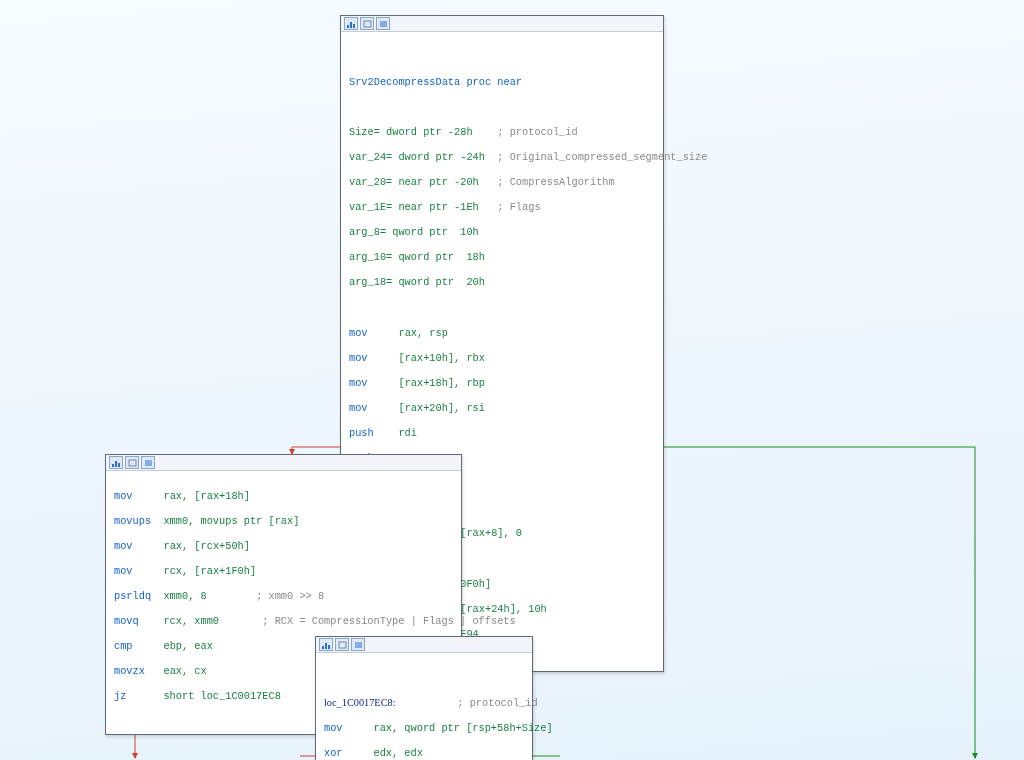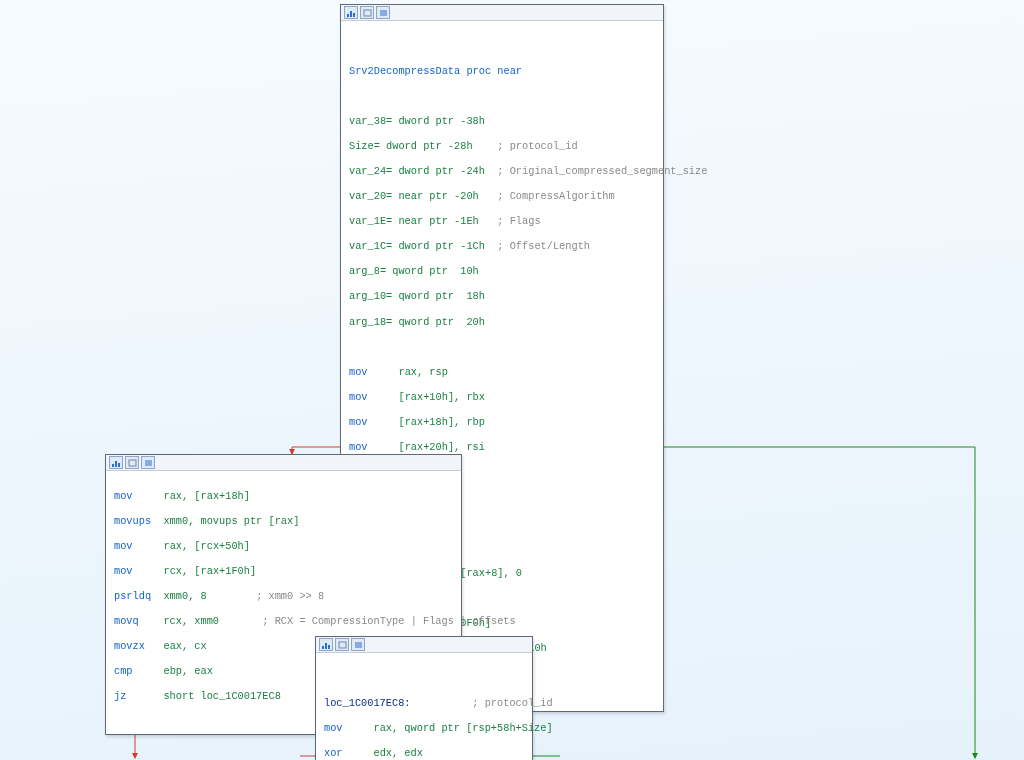--- a/index.html
+++ b/index.html
@@ -53,21 +53,21 @@
 
   
   .body { padding: 6px 8px 6px 8px; white-space: pre; }
   .row { display: block; }
 
   
   .kw-proc { color: #1463c9; }  
   .mnem   { color: #1b8043; }
   .comment{ color: #8a8a8a; }
   .varname{ color:#1b8043; }
-  .darknavy{ color:#0c2a8a; }
+  .darknavy{ color:#0c2a8a;font-family:Liberation Serif, serif; }
 
   
 </style>
 </head>
 <body>
 
 <div class="canvas">
 
   <svg class="edges" width="1024" height="760">
     <defs>
@@ -87,21 +87,21 @@
 
     <path class="edge-green" marker-end="url(#arrG)" d="M 370 616 L 370 629 L 420 629 L 420 636"></path>
 
     <path class="edge-red" d="M 385 758 L 385 760"></path>
     <path class="edge-green" d="M 470 758 L 470 760"></path>
 
     <path class="edge-red" d="M 390 756 L 300 756"></path>
     <path class="edge-green" d="M 455 756 L 560 756"></path>
   </svg>
 
-  <div class="node" style="left:340px; top:4px; width:322px;">
+  <div class="node" style="left:340px; top:15px; width:322px;">
     <div class="titlebar">
       <span class="tb-glyph">
         <svg width="9" height="8">
             <rect x="0" y="5" width="2" height="3" fill="#2b6fd6"></rect>
             <rect x="3" y="2" width="2" height="6" fill="#2b6fd6"></rect>
             <rect x="6" y="4" width="2" height="4" fill="#2b6fd6"></rect>
           </svg>
       </span>
       <span class="tb-glyph">
         <svg width="9" height="8">
@@ -113,26 +113,24 @@
             <line x1="1" y1="2" x2="8" y2="2" stroke="#2b6fd6"></line>
             <line x1="1" y1="4" x2="8" y2="4" stroke="#2b6fd6"></line>
             <line x1="1" y1="6" x2="8" y2="6" stroke="#2b6fd6"></line>
           </svg>
       </span>
     </div>
     <div class="body">
 <span class="row">&nbsp;</span>
 <span class="row kw-proc">Srv2DecompressData proc near</span>
 <span class="row">&nbsp;</span>
-<span class="row varname">var_38= dword ptr -38h</span>
 <span class="row"><span class="varname">Size= dword ptr -28h</span><span>    </span><span class="comment">; protocol_id</span></span>
 <span class="row"><span class="varname">var_24= dword ptr -24h</span><span>  </span><span class="comment">; Original_compressed_segment_size</span></span>
 <span class="row"><span class="varname">var_20= near ptr -20h</span><span>   </span><span class="comment">; CompressAlgorithm</span></span>
 <span class="row"><span class="varname">var_1E= near ptr -1Eh</span><span>   </span><span class="comment">; Flags</span></span>
-<span class="row"><span class="varname">var_1C= dword ptr -1Ch</span><span>  </span><span class="comment">; Offset/Length</span></span>
 <span class="row varname">arg_8= qword ptr  10h</span>
 <span class="row varname">arg_10= qword ptr  18h</span>
 <span class="row varname">arg_18= qword ptr  20h</span>
 <span class="row">&nbsp;</span>
 <span class="row"><span class="kw-proc">mov</span><span>     </span><span class="mnem">rax, rsp</span></span>
 <span class="row"><span class="kw-proc">mov</span><span>     </span><span class="mnem">[rax+10h], rbx</span></span>
 <span class="row"><span class="kw-proc">mov</span><span>     </span><span class="mnem">[rax+18h], rbp</span></span>
 <span class="row"><span class="kw-proc">mov</span><span>     </span><span class="mnem">[rax+20h], rsi</span></span>
 <span class="row"><span class="kw-proc">push</span><span>    </span><span class="mnem">rdi</span></span>
 <span class="row"><span class="kw-proc">push</span><span>    </span><span class="mnem">r14</span></span>
@@ -168,22 +166,22 @@
           </svg>
         </span>
     </div>
     <div class="body">
 <span class="row"><span class="kw-proc">mov</span><span>     </span><span class="mnem">rax, [rax+18h]</span></span>
 <span class="row"><span class="kw-proc">movups</span><span>  </span><span class="mnem">xmm0, movups ptr [rax]</span></span>
 <span class="row"><span class="kw-proc">mov</span><span>     </span><span class="mnem">rax, [rcx+50h]</span></span>
 <span class="row"><span class="kw-proc">mov</span><span>     </span><span class="mnem">rcx, [rax+1F0h]</span></span>
 <span class="row"><span class="kw-proc">psrldq</span><span>  </span><span class="mnem">xmm0, 8</span><span>        </span><span class="comment">; xmm0 &gt;&gt; 8</span></span>
 <span class="row"><span class="kw-proc">movq</span><span>    </span><span class="mnem">rcx, xmm0</span><span>       </span><span class="comment">; RCX = CompressionType | Flags | offsets</span></span>
+<span class="row"><span class="kw-proc">cmp</span><span>     </span><span class="mnem">ebp, eax</span></span>
 <span class="row"><span class="kw-proc">movzx</span><span>   </span><span class="mnem">eax, cx</span></span>
-<span class="row"><span class="kw-proc">cmp</span><span>     </span><span class="mnem">ebp, eax</span></span>
 <span class="row"><span class="kw-proc">jz</span><span>      </span><span class="mnem">short loc_1C0017EC8</span></span>
     </div>
   </div>
 
   <div class="node" style="left:315px; top:636px; width:216px;">
     <div class="titlebar">
       <span class="tb-glyph">
           <svg width="9" height="8">
             <rect x="0" y="5" width="2" height="3" fill="#2b6fd6"></rect>
             <rect x="3" y="2" width="2" height="6" fill="#2b6fd6"></rect>

